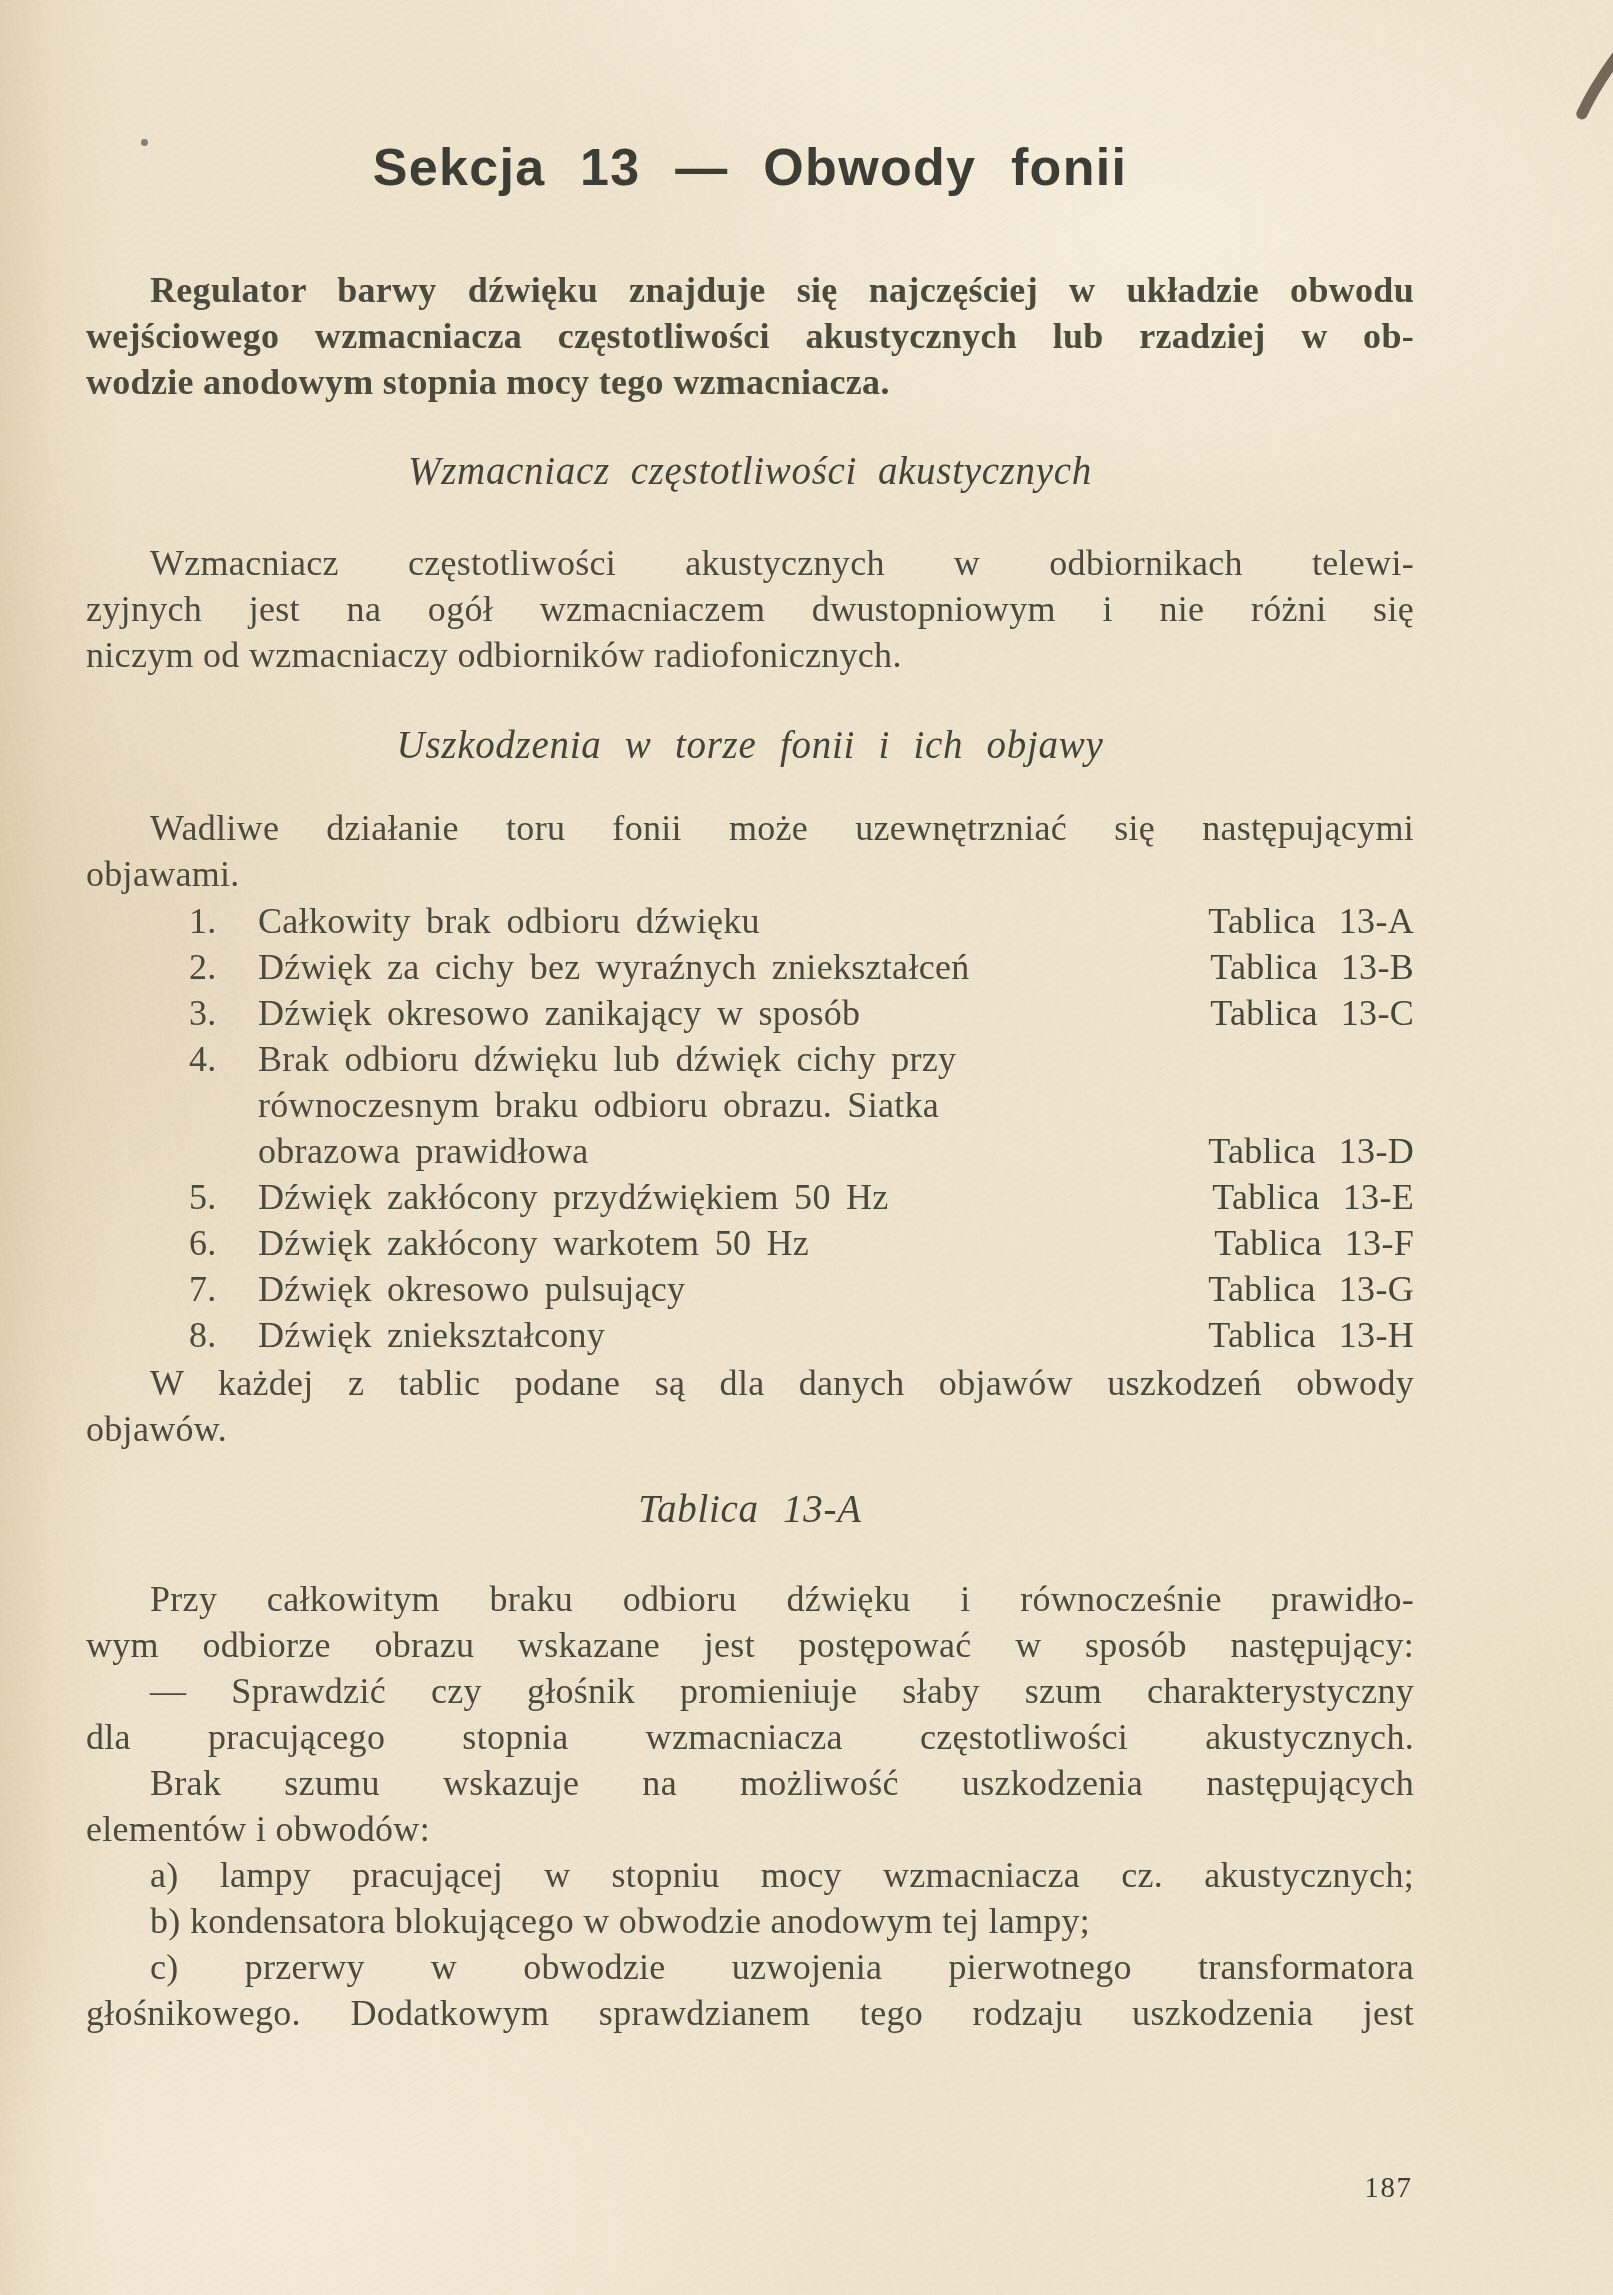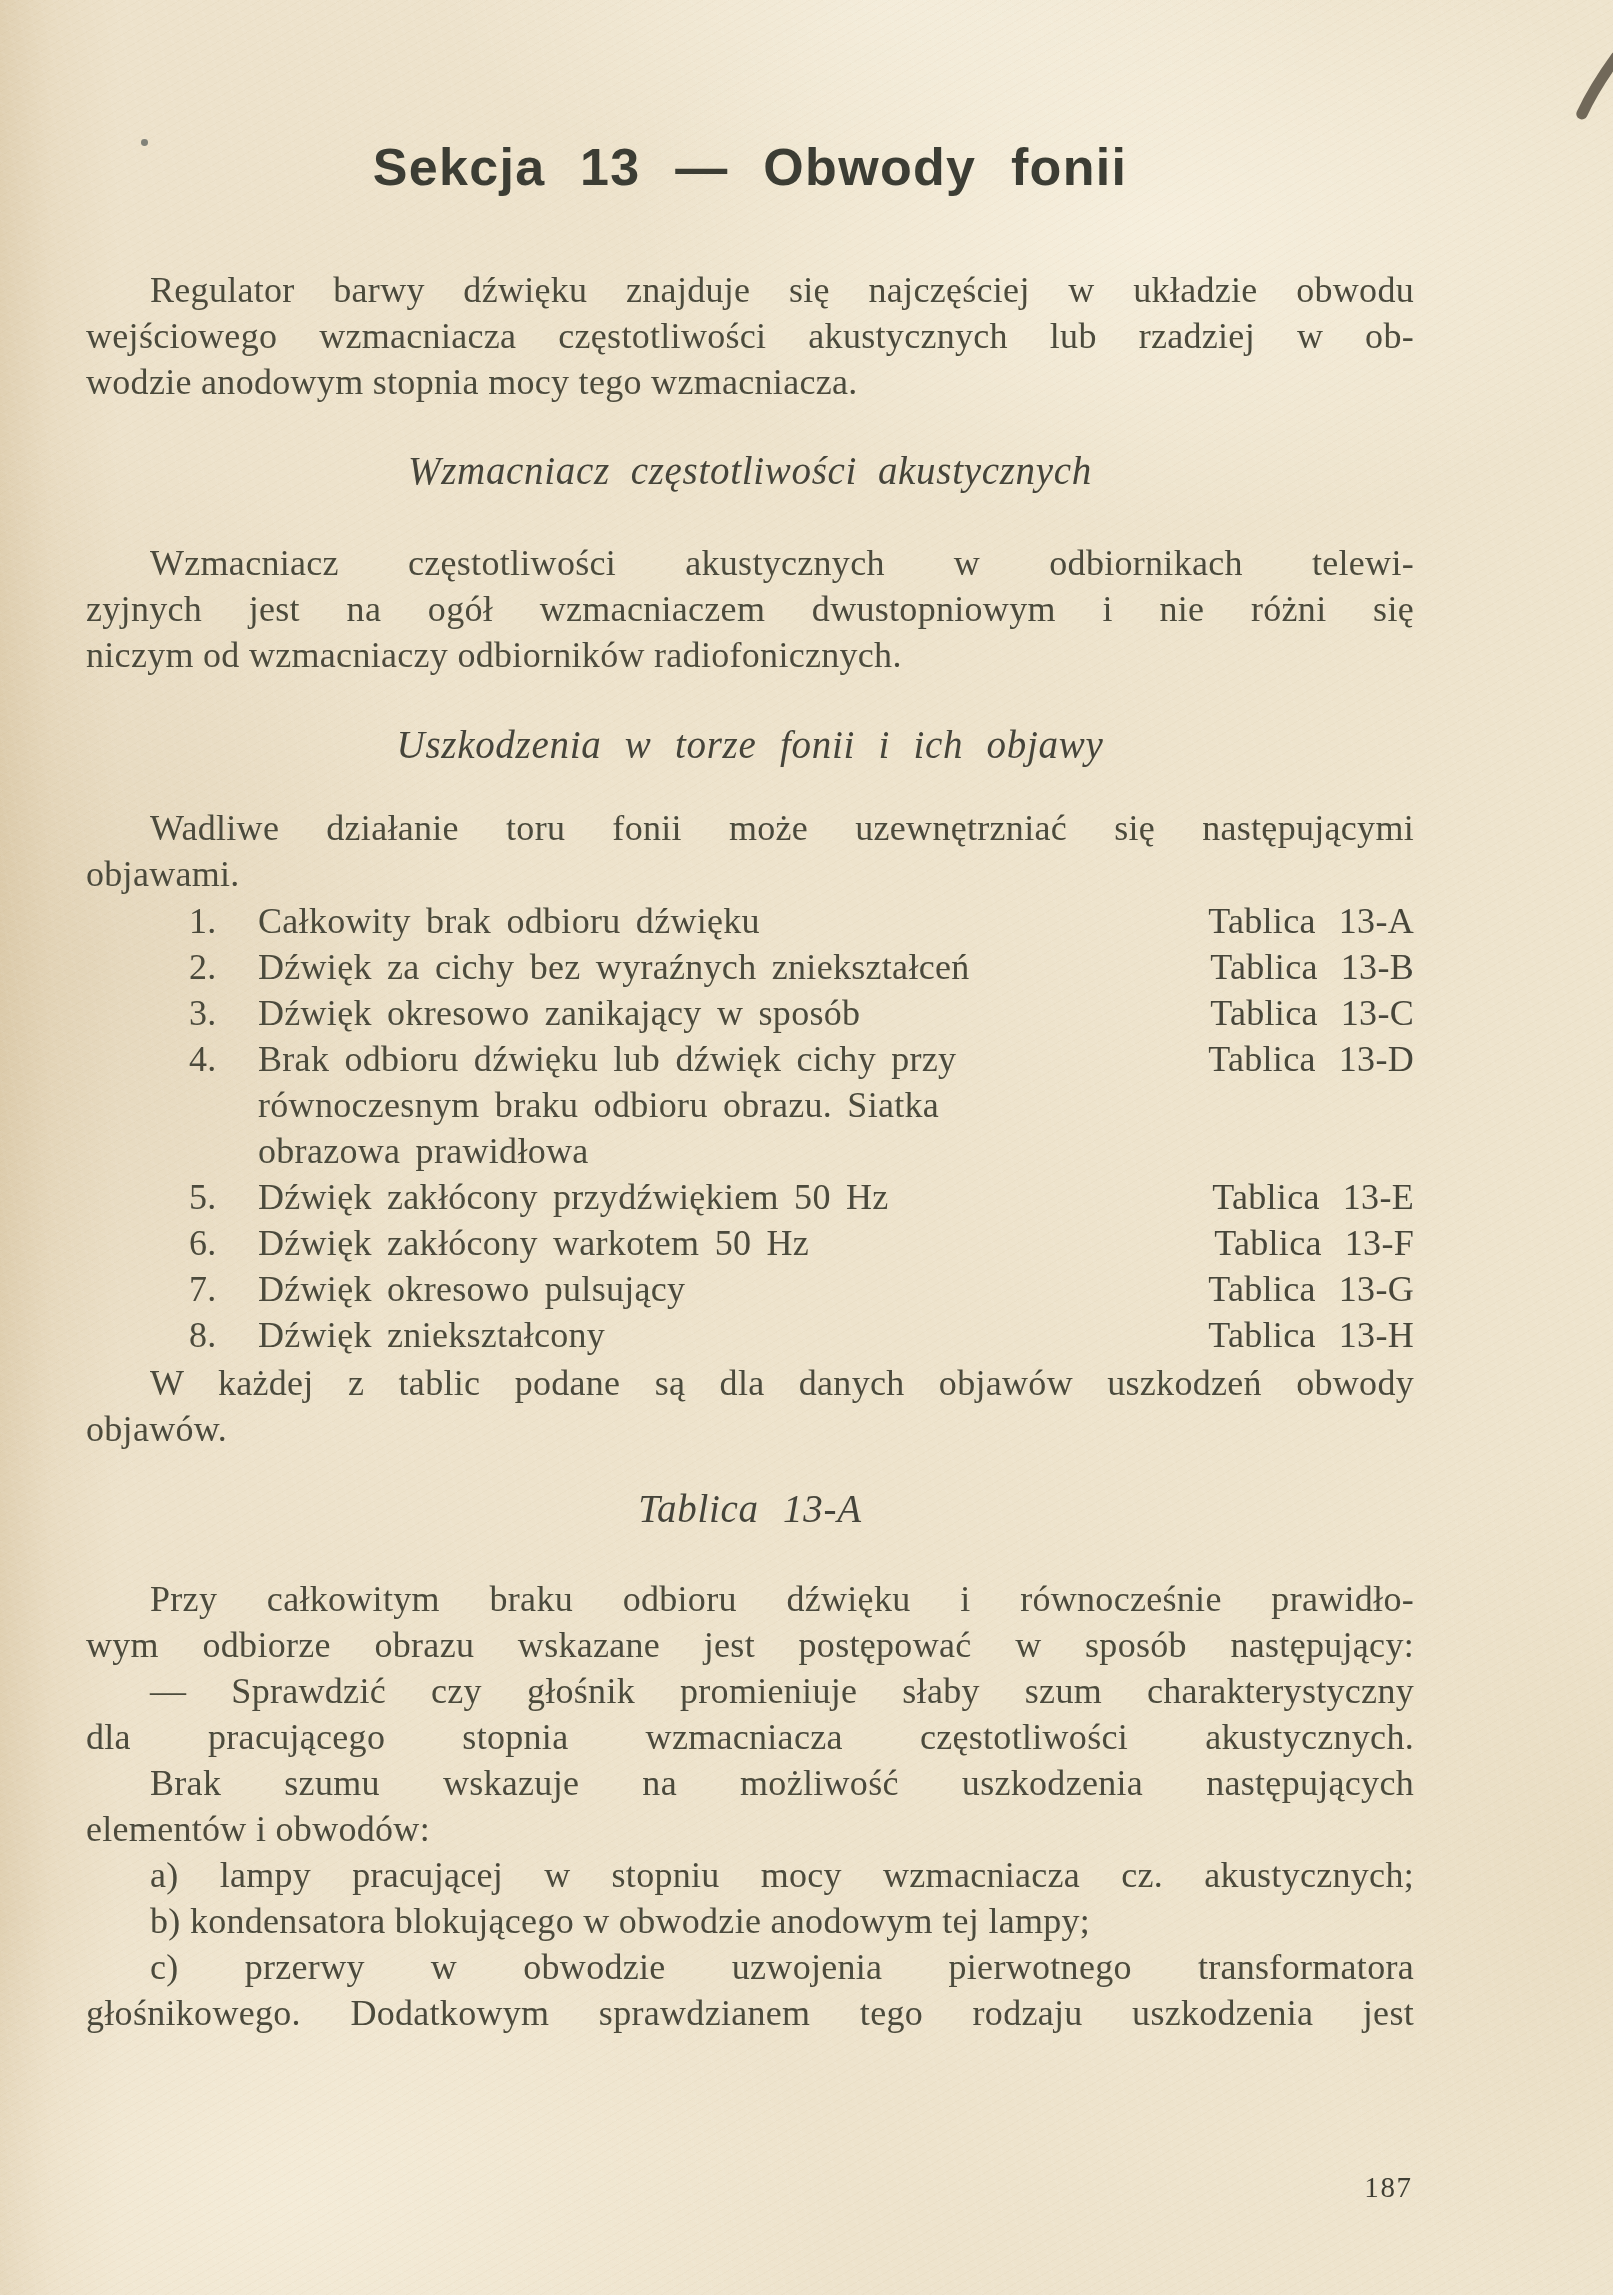--- a/index.html
+++ b/index.html
@@ -37,31 +37,31 @@
     text-align:center;color:#3c3d34;
   }
   .heading{
     font-style:italic;font-size:39px;line-height:46px;
     text-align:center;color:#45443a;word-spacing:10.3px;letter-spacing:0.7px;
   }
   .h1{margin-top:43px;}
   .h2{margin-top:44px;word-spacing:13px;}
   .h3{margin-top:34px;word-spacing:13.8px;}
   .para{margin:0;}
-  .p1{margin-top:69px;}
+  .p1{margin-top:69px;font-weight:bold;}
   .p2{margin-top:46px;}
   .p3{margin-top:37px;}
   .p4{margin-top:2.6px;}
   .p5{margin-top:44px;}
   .p6,.p7,.pa,.pb,.pc{margin-top:0;}
   .line{height:46px;white-space:nowrap;}
   .j{white-space:normal;text-align:justify;text-align-last:justify;height:46px;overflow:hidden;}
   .ind{text-indent:64px;}
   .list{margin-top:0.9px;}
-  .li-row{display:flex;}
+  .li-row{display:flex;align-items:flex-end;}
   .li-left{padding-left:103px;flex:0 1 auto;word-spacing:6px;}
   .num{display:inline-block;width:69px;}
   .cont{padding-left:69px;}
   .li-label{margin-left:auto;word-spacing:13.8px;line-height:46px;height:46px;white-space:nowrap;color:#47463a;}
   .pagenum{
     position:absolute;left:1354px;top:2171px;width:69px;
     font-size:29px;letter-spacing:1.7px;color:#3f3e33;text-align:center;
   }
   .pen-stroke{position:absolute;left:1568px;top:43px;}
   .ink-dot{

